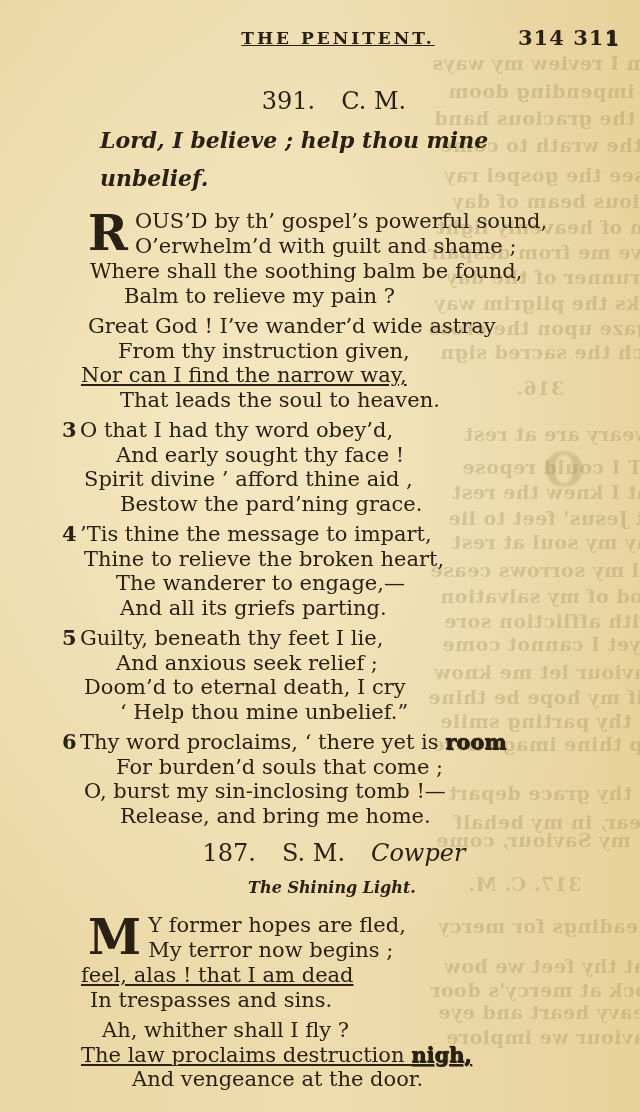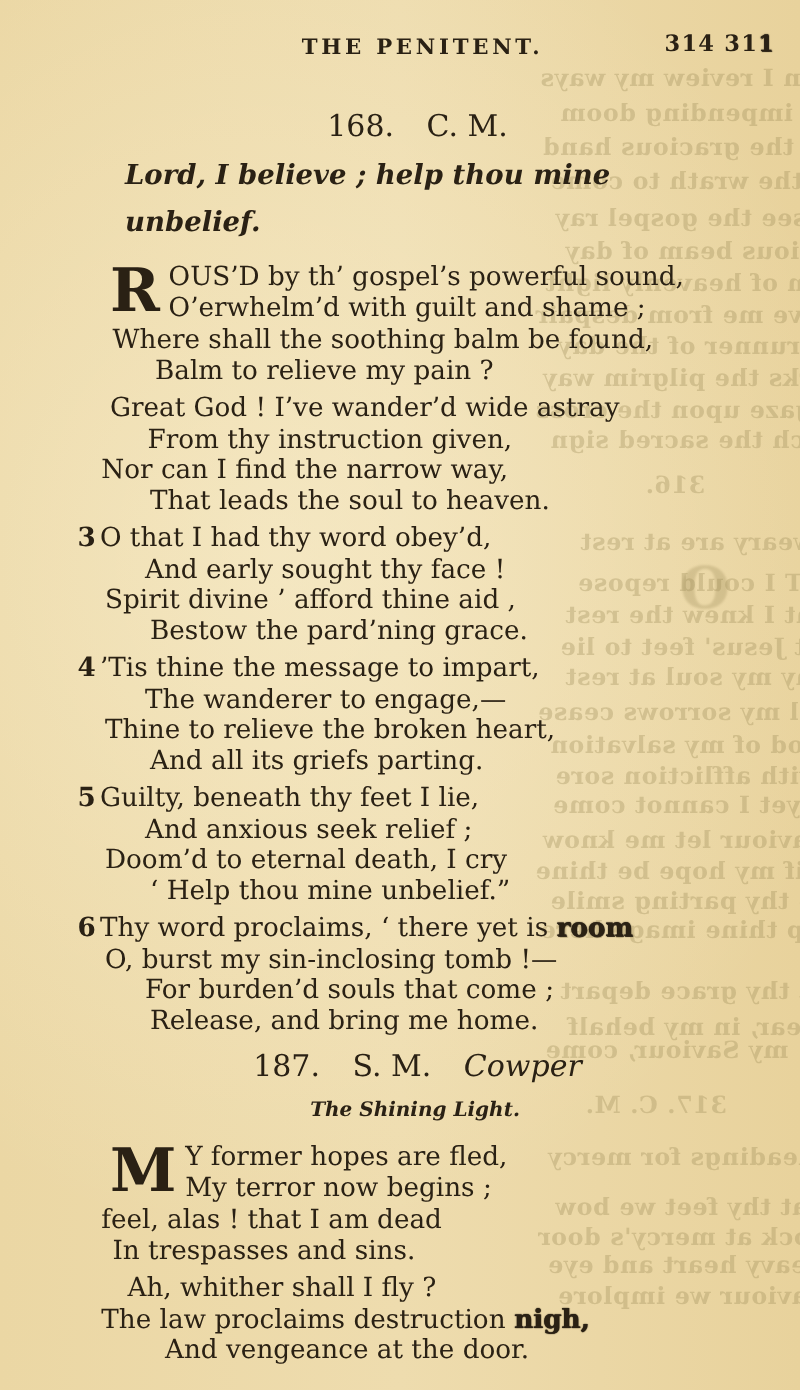--- a/index.html
+++ b/index.html
@@ -19,25 +19,25 @@
     transform:scaleX(-1);
   }
   .ghost-drop{
     position:absolute;font-size:46px;font-weight:bold;line-height:46px;
     color:#9b8a56;opacity:.30;filter:blur(.8px);transform:scaleX(-1);
   }
   
   .running-head{position:absolute;top:28px;left:0;width:100%;text-align:center;}
   .running-head .title{
     display:inline-block;transform:translateX(18px);
-    font-weight:bold;font-size:17px;letter-spacing:3px;
+    font-weight:bold;font-size:17px;letter-spacing:3px;text-decoration:underline;
   }
   .page-num{
     position:absolute;top:25px;right:20px;
-    font-size:18px;font-weight:bold;letter-spacing:1px;
+    font-size:21px;font-weight:bold;letter-spacing:1px;
   }
   .blot{
     font-weight:800;
     text-shadow:0 0 1px currentColor,.6px .6px .6px currentColor;
     filter:blur(.3px);
   }
   .content{position:absolute;left:88px;top:80px;width:478px;}
   .hymn-head{
     text-align:center;font-size:24px;margin:8px 0 0 14px;line-height:26px;
   }
@@ -52,21 +52,21 @@
     margin:9px 0 0 10px;line-height:26px;
   }
   .stanza{position:relative;margin-top:6px;font-size:21px;line-height:24.5px;}
   .stanza.first{margin-top:12px;}
   .vnum{position:absolute;left:-26px;top:0;font-weight:bold;}
   .line{white-space:nowrap;}
   .ml6{margin-left:6px;}  .ml2{margin-left:2px;}
   .ml14{margin-left:14px;} .ml20{margin-left:20px;}
   .ml26{margin-left:32px;} .ml28{margin-left:28px;}
   .ml30{margin-left:30px;} .ml32{margin-left:44px;} .ml36{margin-left:36px;}
-  .mlm4{margin-left:-4px;} .mlm7{margin-left:-7px;} .mlm8{margin-left:-8px;}
+  .mlm4{margin-left:-4px;} .mlm7{margin-left:-7px;text-decoration:underline;} .mlm8{margin-left:-8px;}
   .dropcap{
     float:left;font-weight:bold;font-size:48px;line-height:44px;height:48px;
     margin:2px 7px 0 0;
   }
   .clear{clear:left;}
   .hymn-block{margin-bottom:4px;}
   .h315{margin-top:12px;}
 </style>
 </head>
 <body>
@@ -116,21 +116,21 @@
     <span class="title">THE PENITENT.</span>
   </div>
   <div class="page-num">
     <span>314 31</span><span class="blot">1</span>
   </div>
 
   <div class="content">
 
     <div class="hymn-block">
       <div class="hymn-head">
-        <span>168.</span><span class="gap"></span><span>C. M.</span>
+        <span>391.</span><span class="gap"></span><span>C. M.</span>
       </div>
       <div class="epigraph">Lord, I believe ; help thou mine unbelief.</div>
 
       <div class="stanza first">
         <span class="dropcap">R</span>
         <div class="line">OUS’D by th’ gospel’s powerful sound,</div>
         <div class="line ml6">O’erwhelm’d with guilt and shame ;</div>
         <div class="line clear ml2">Where shall the soothing balm be found,</div>
         <div class="line ml36">Balm to relieve my pain ?</div>
       </div>
@@ -146,38 +146,38 @@
         <span class="vnum">3</span>
         <div class="line mlm8">O that I had thy word obey’d,</div>
         <div class="line ml28">And early sought thy face !</div>
         <div class="line mlm4">Spirit divine ’ afford thine aid ,</div>
         <div class="line ml26">Bestow the pard’ning grace.</div>
       </div>
 
       <div class="stanza">
         <span class="vnum">4</span>
         <div class="line mlm8">’Tis thine the message to impart,</div>
+        <div class="line mlm4">Thine to relieve the broken heart,</div>
         <div class="line ml28">The wanderer to engage,—</div>
-        <div class="line mlm4">Thine to relieve the broken heart,</div>
         <div class="line ml26">And all its griefs parting.</div>
       </div>
 
       <div class="stanza">
         <span class="vnum">5</span>
         <div class="line mlm8">Guilty, beneath thy feet I lie,</div>
         <div class="line ml28">And anxious seek relief ;</div>
         <div class="line mlm4">Doom’d to eternal death, I cry</div>
         <div class="line ml26">‘ Help thou mine unbelief.”</div>
       </div>
 
       <div class="stanza">
         <span class="vnum">6</span>
         <div class="line mlm8"><span>Thy word proclaims, ‘ there yet is </span><span class="blot">room</span></div>
+        <div class="line ml28">For burden’d souls that come ;</div>
         <div class="line mlm4">O, burst my sin-inclosing tomb !—</div>
-        <div class="line ml28">For burden’d souls that come ;</div>
         <div class="line ml26">Release, and bring me home.</div>
       </div>
     </div>
 
     <div class="hymn-block h315">
       <div class="hymn-head">
         <span>187.</span><span class="gap"></span><span>S. M.</span><span class="gap"></span><span class="author">Cowper</span>
       </div>
       <div class="subtitle">The Shining Light.</div>
 

